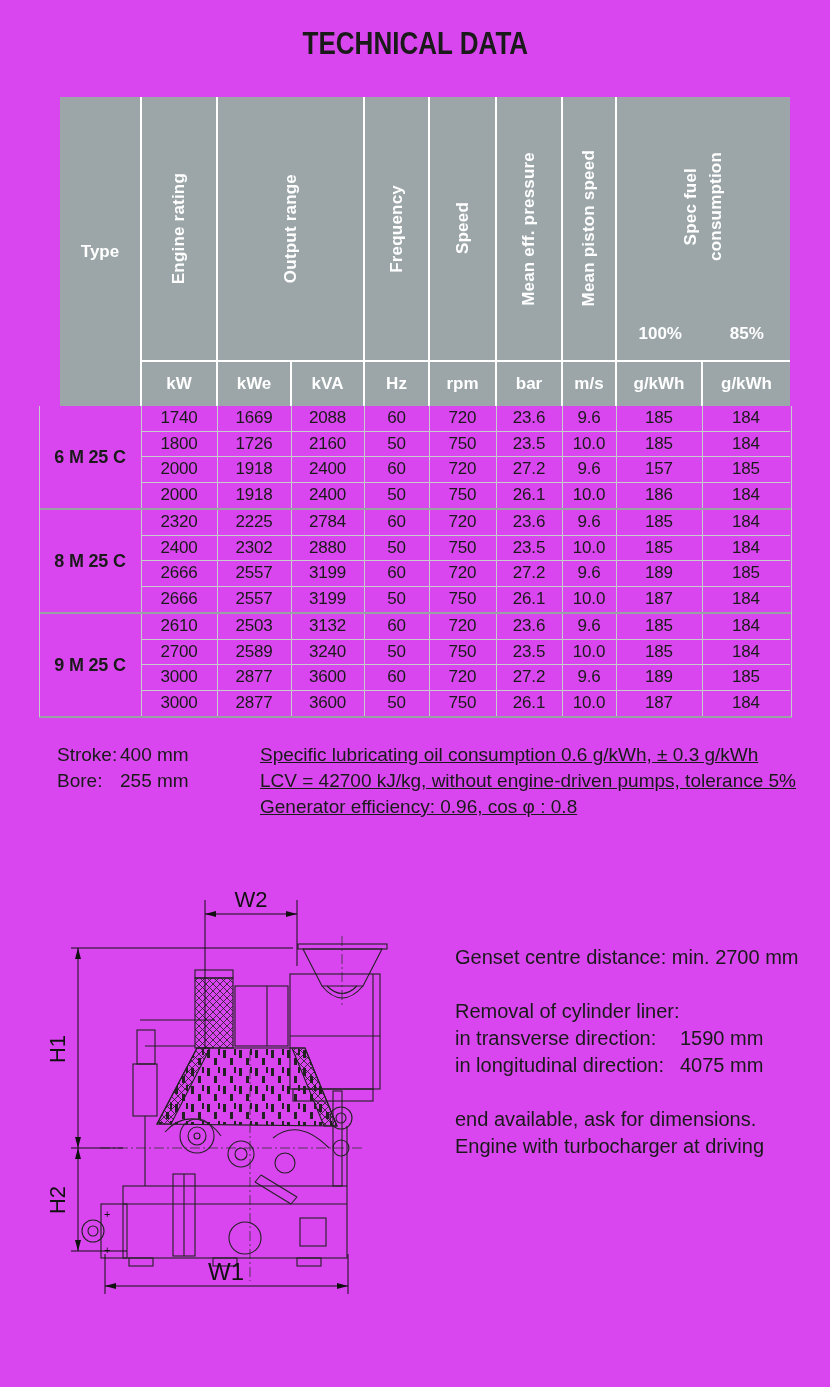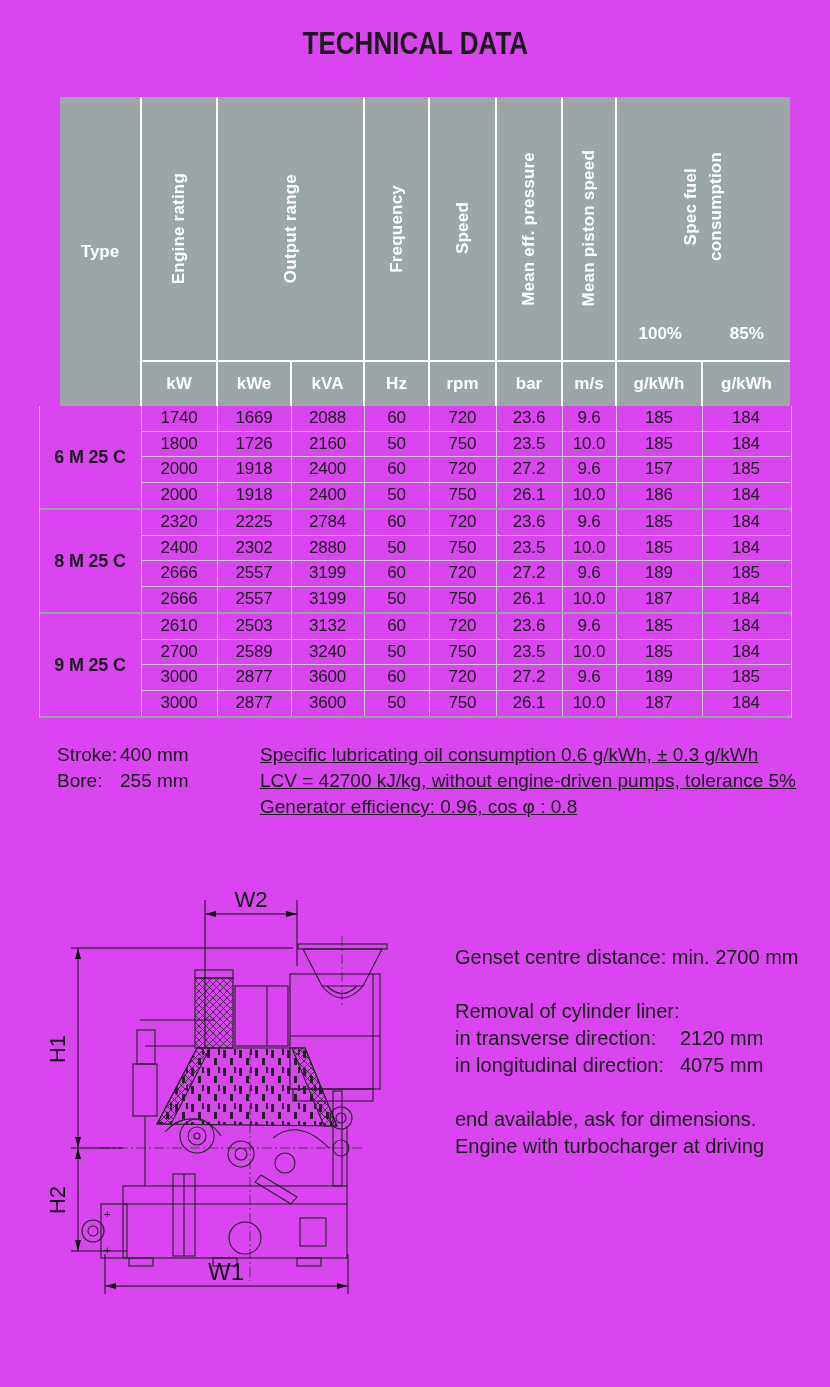--- a/index.html
+++ b/index.html
@@ -361,21 +361,21 @@
       <text x="181" y="394" font-size="24" text-anchor="middle">W1</text>
     </svg>
   </div>
 
   <div class="info">
     <div>Genset centre distance: min. 2700 mm</div>
     <div class="spacer"></div>
     <div>Removal of cylinder liner:</div>
     <div class="liner-row">
       <span class="llabel">in transverse direction:</span>
-      <span>2120 mm</span>
+      <span>1590 mm</span>
     </div>
     <div class="liner-row">
       <span class="llabel">in longitudinal direction:</span>
       <span>4075 mm</span>
     </div>
     <div class="spacer"></div>
     <div>end available, ask for dimensions.</div>
     <div>Engine with turbocharger at driving</div>
   </div>
 

